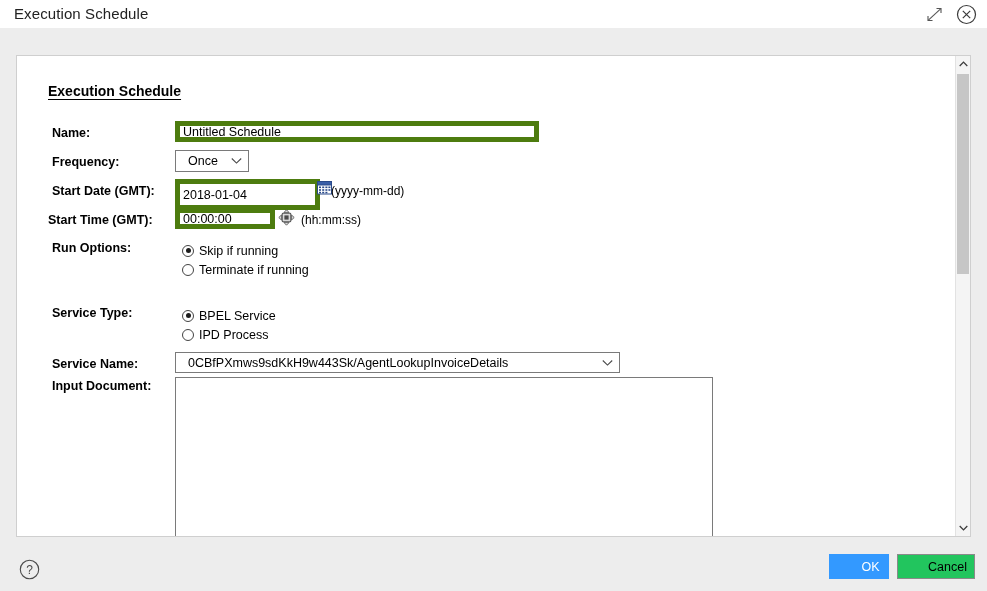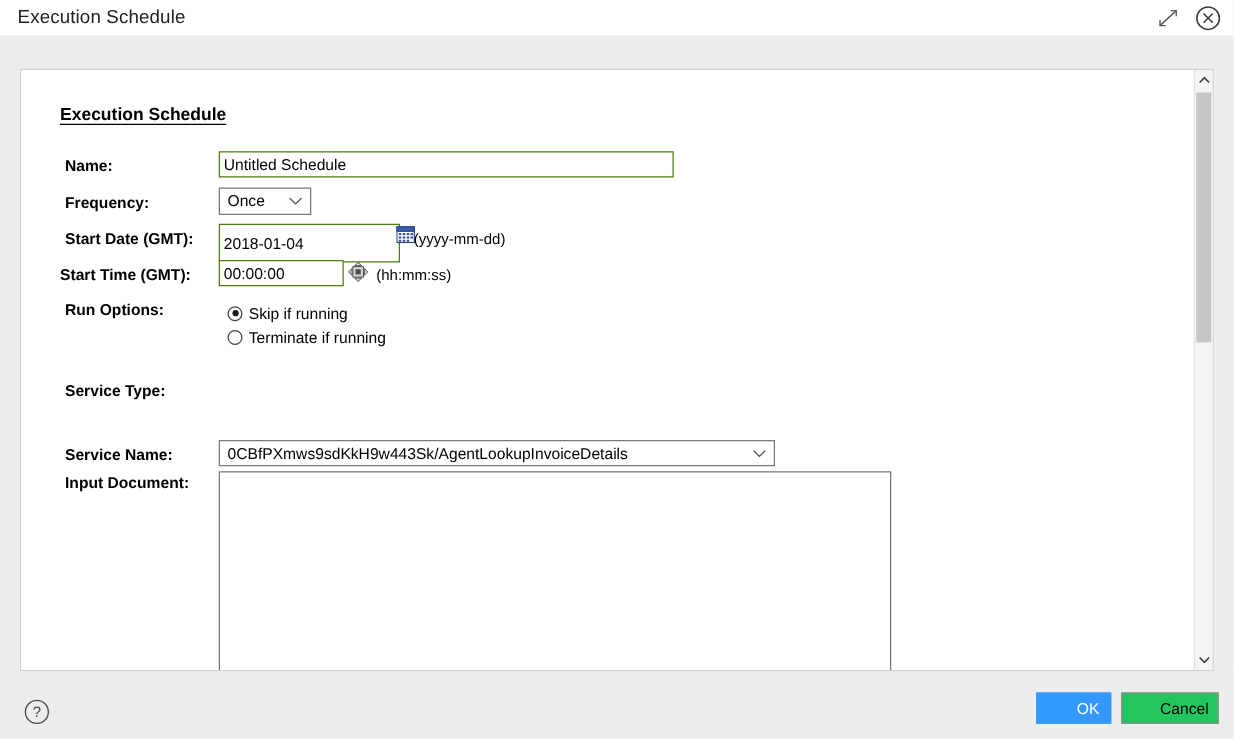--- a/index.html
+++ b/index.html
@@ -92,34 +92,34 @@
     font-size: 12px;
     color: #000000;
     white-space: nowrap;
   }
   input.txt {
     position: absolute;
     font-family: "Liberation Sans", sans-serif;
     font-size: 12.5px;
     color: #000000;
     background: #ffffff;
-    border: 1px solid #4d7c0f;
+    border: 5px solid #4d7c0f;
     box-sizing: border-box;
     padding: 1px 3px;
     outline: none;
   }
   select.sel {
     position: absolute;
     font-family: "Liberation Sans", sans-serif;
     font-size: 12.5px;
     color: #000000;
     background: #ffffff;
     border: 1px solid #7a7a7a;
     box-sizing: border-box;
-    padding: 1px 6px;
+    padding: 1px 12px;
     outline: none;
     -webkit-appearance: none;
     appearance: none;
   }
   .sel-wrap {
     position: absolute;
     box-sizing: border-box;
   }
   .sel-wrap select {
     position: absolute;
@@ -343,20 +343,30 @@
             <span class="radio-dot on"></span>
             <span class="radio-label">Skip if running</span>
           </div>
           <div class="radio-item">
             <span class="radio-dot"></span>
             <span class="radio-label">Terminate if running</span>
           </div>
         </div>
 
         <div class="row-label" style="left:35px; top:250px;">Service Type:</div>
+        <div class="radio-group" style="left:165px; top:250px;">
+          <div class="radio-item">
+            <span class="radio-dot on"></span>
+            <span class="radio-label">BPEL Service</span>
+          </div>
+          <div class="radio-item">
+            <span class="radio-dot"></span>
+            <span class="radio-label">IPD Process</span>
+          </div>
+        </div>
 
         <div class="row-label" style="left:35px; top:301px;">Service Name:</div>
         <div class="sel-wrap" style="left:158px; top:296px; width:445px; height:21px;">
           <select class="sel">
             <option>0CBfPXmws9sdKkH9w443Sk/AgentLookupInvoiceDetails</option>
           </select>
           <svg class="sel-chev" viewBox="0 0 11 7">
             <path d="M0.8 1 L5.5 5.6 L10.2 1" fill="none" stroke="#4a4a4a" stroke-width="1.1"></path>
           </svg>
         </div>

